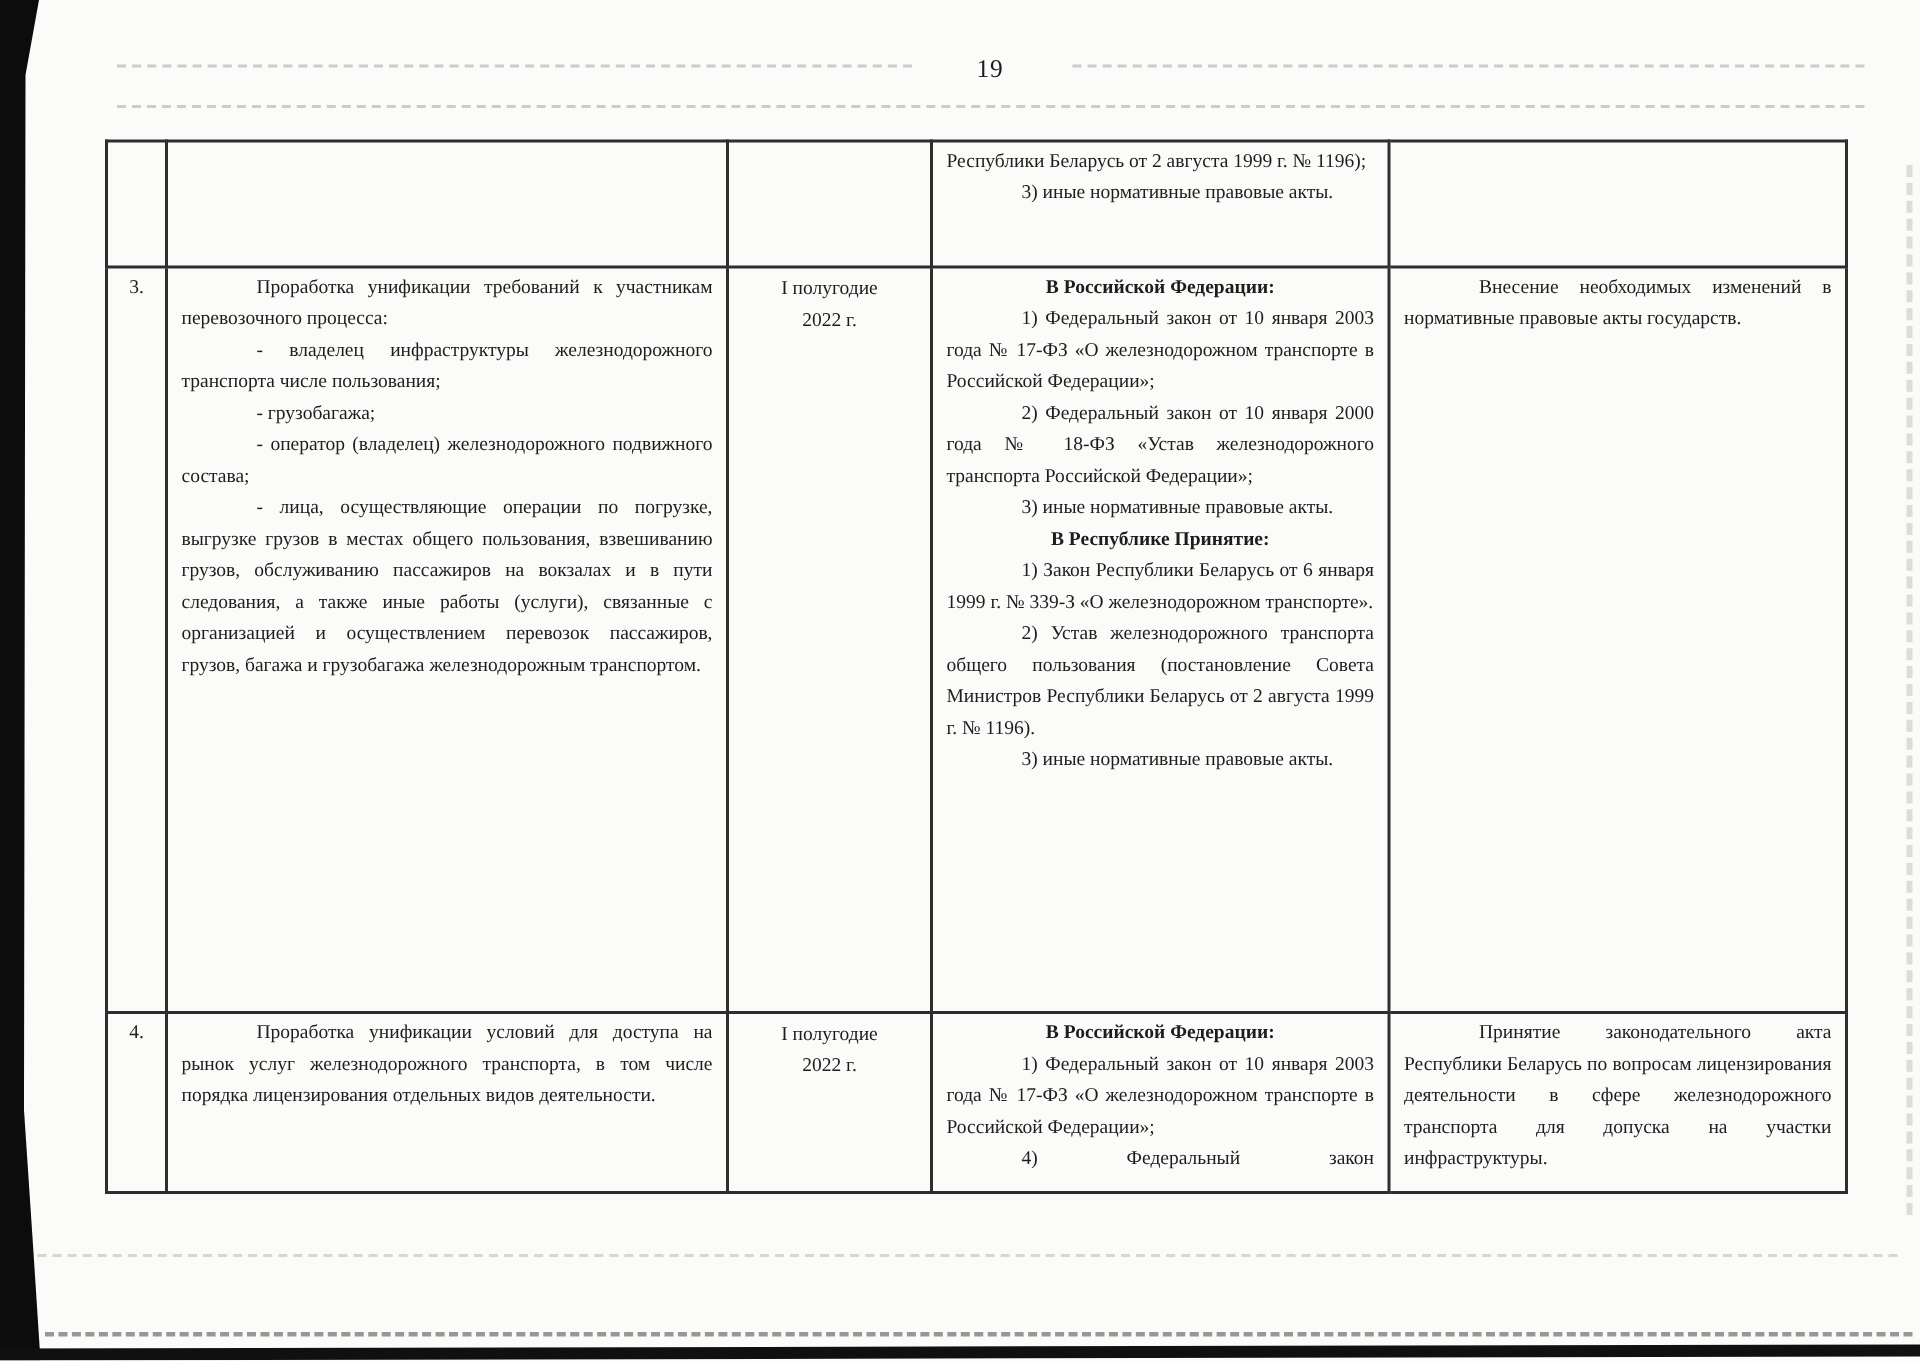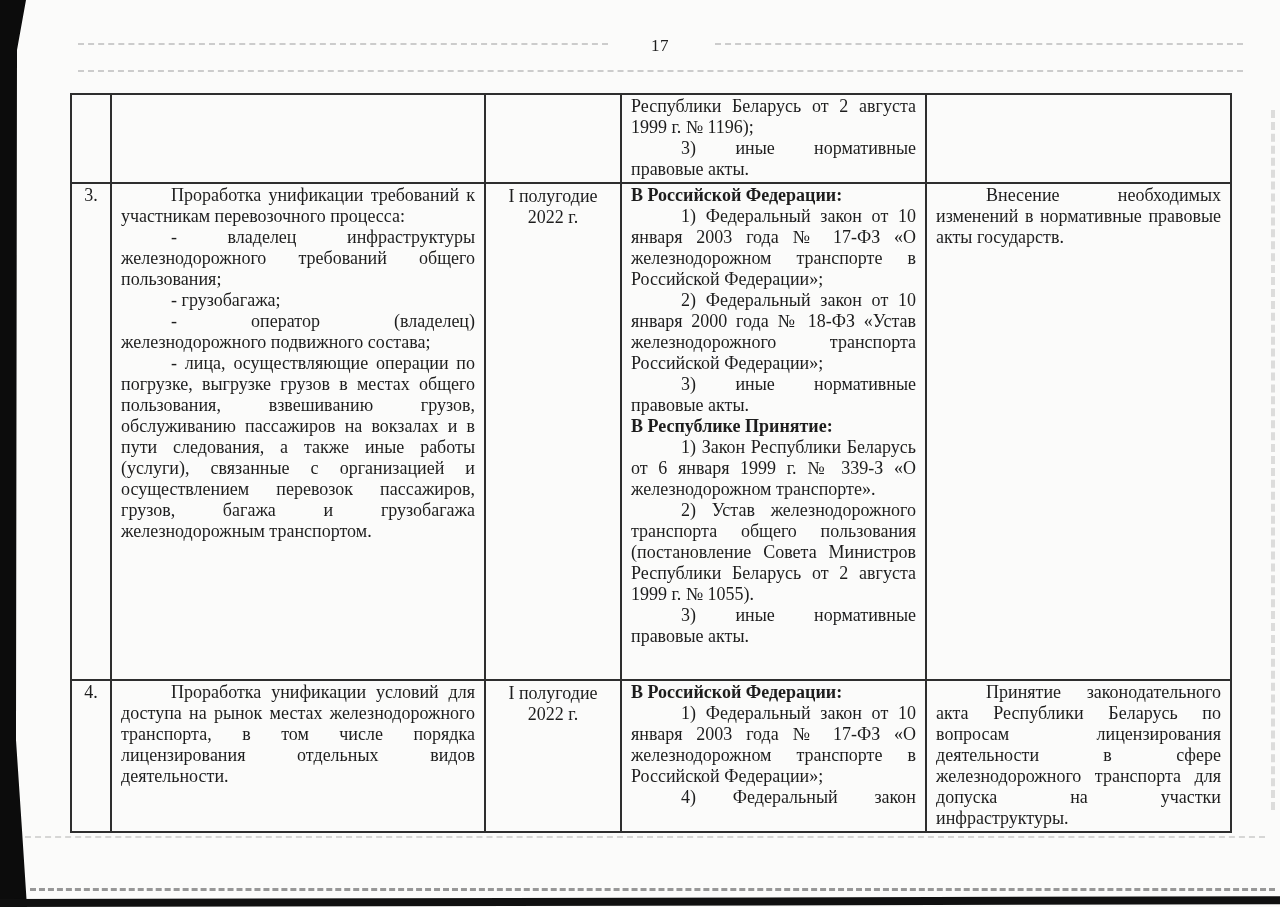--- a/index.html
+++ b/index.html
@@ -31,46 +31,46 @@
     font-size:17px;letter-spacing:.5px;}
   
   table.doc{
     position:absolute;left:70px;top:93px;width:1160px;
     border-collapse:collapse;table-layout:fixed;
   }
   col.c1{width:40px;}col.c2{width:374px;}col.c3{width:136px;}col.c4{width:305px;}col.c5{width:305px;}
   td{
     border:2px solid #2e2e2e;vertical-align:top;
     padding:1px 9px 2px 9px;overflow:hidden;
-    font-size:18px;line-height:21px;
+    font-size:13px;line-height:21px;
   }
   tr.r0{height:84px;} tr.r1{height:497px;} tr.r2{height:120px;}
   td.numcell{text-align:center;padding:1px 2px;}
   td.timecell{text-align:center;padding-top:2px;}
   .para{margin:0;text-indent:50px;text-align:justify;}
   .para.no-indent{text-indent:0;}
-  .para.heading{font-weight:bold;text-indent:0;}
+  .para.heading{font-weight:bold;text-align:center;text-indent:0;}
   .para.cut{text-align-last:justify;}
   .time-line{margin:0;text-align:center;}
 </style>
 </head>
 <body>
 
 <div>
 
   <div class="left-strip"></div>
   <div class="bottom-bar"></div>
   <div class="dash d1a"></div>
   <div class="dash d1b"></div>
   <div class="dash d2"></div>
   <div class="dash d3"></div>
   <div class="dash d4"></div>
   <div class="rightdash"></div>
 
-  <div class="page-number">17</div>
+  <div class="page-number">19</div>
 
   <table class="doc">
     <colgroup>
       <col class="c1">
         <col class="c2">
         <col class="c3">
         <col class="c4">
         <col class="c5">
     </colgroup>
     <tbody>
@@ -85,50 +85,50 @@
         </td>
         <td></td>
       </tr>
 
       <tr class="r1">
         <td class="numcell">
           <p class="para no-indent" style="text-align:center">3.</p>
         </td>
         <td>
           <p class="para">Проработка унификации требований к участникам перевозочного процесса:</p>
-          <p class="para">- владелец инфраструктуры железнодорожного требований общего пользования;</p>
+          <p class="para">- владелец инфраструктуры железнодорожного транспорта числе пользования;</p>
           <p class="para">- грузобагажа;</p>
           <p class="para">- оператор (владелец) железнодорожного подвижного состава;</p>
           <p class="para">- лица, осуществляющие операции по погрузке, выгрузке грузов в местах общего пользования, взвешиванию грузов, обслуживанию пассажиров на вокзалах и в пути следования, а также иные работы (услуги), связанные с организацией и осуществлением перевозок пассажиров, грузов, багажа и грузобагажа железнодорожным транспортом.</p>
         </td>
         <td class="timecell">
           <p class="time-line">I полугодие</p>
           <p class="time-line">2022 г.</p>
         </td>
         <td>
           <p class="para heading">В Российской Федерации:</p>
           <p class="para">1) Федеральный закон от 10 января 2003 года № 17-ФЗ «О железнодорожном транспорте в Российской Федерации»;</p>
           <p class="para">2) Федеральный закон от 10 января 2000 года № 18-ФЗ «Устав железнодорожного транспорта Российской Федерации»;</p>
           <p class="para">3) иные нормативные правовые акты.</p>
           <p class="para heading">В Республике Принятие:</p>
           <p class="para">1) Закон Республики Беларусь от 6 января 1999 г. № 339-З «О железнодорожном транспорте».</p>
-          <p class="para">2) Устав железнодорожного транспорта общего пользования (постановление Совета Министров Республики Беларусь от 2 августа 1999 г. № 1055).</p>
+          <p class="para">2) Устав железнодорожного транспорта общего пользования (постановление Совета Министров Республики Беларусь от 2 августа 1999 г. № 1196).</p>
           <p class="para">3) иные нормативные правовые акты.</p>
         </td>
         <td>
           <p class="para">Внесение необходимых изменений в нормативные правовые акты государств.</p>
         </td>
       </tr>
 
       <tr class="r2">
         <td class="numcell">
           <p class="para no-indent" style="text-align:center">4.</p>
         </td>
         <td>
-          <p class="para">Проработка унификации условий для доступа на рынок местах железнодорожного транспорта, в том числе порядка лицензирования отдельных видов деятельности.</p>
+          <p class="para">Проработка унификации условий для доступа на рынок услуг железнодорожного транспорта, в том числе порядка лицензирования отдельных видов деятельности.</p>
         </td>
         <td class="timecell">
           <p class="time-line">I полугодие</p>
           <p class="time-line">2022 г.</p>
         </td>
         <td>
           <p class="para heading">В Российской Федерации:</p>
           <p class="para">1) Федеральный закон от 10 января 2003 года № 17-ФЗ «О железнодорожном транспорте в Российской Федерации»;</p>
           <p class="para cut">4) Федеральный закон</p>
         </td>

